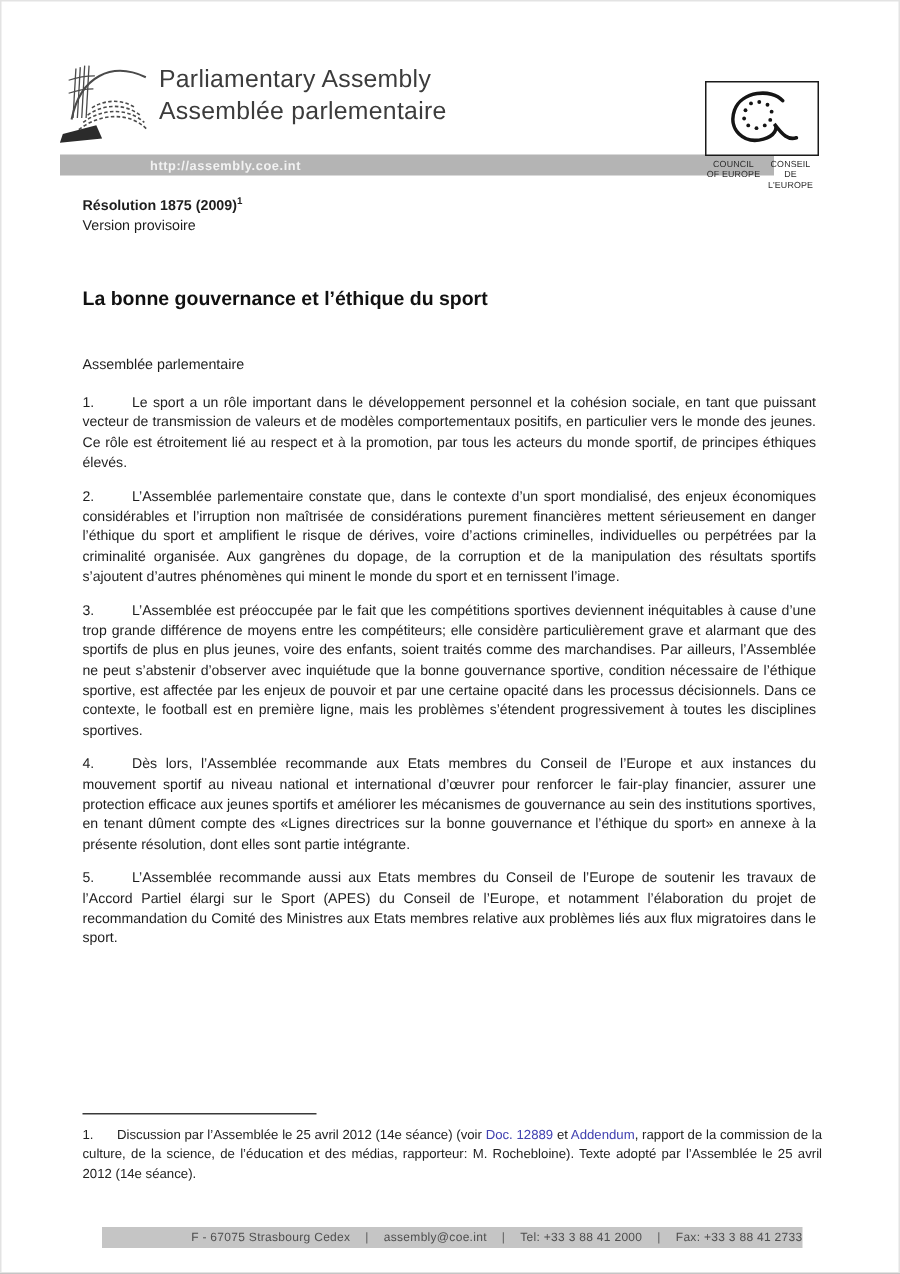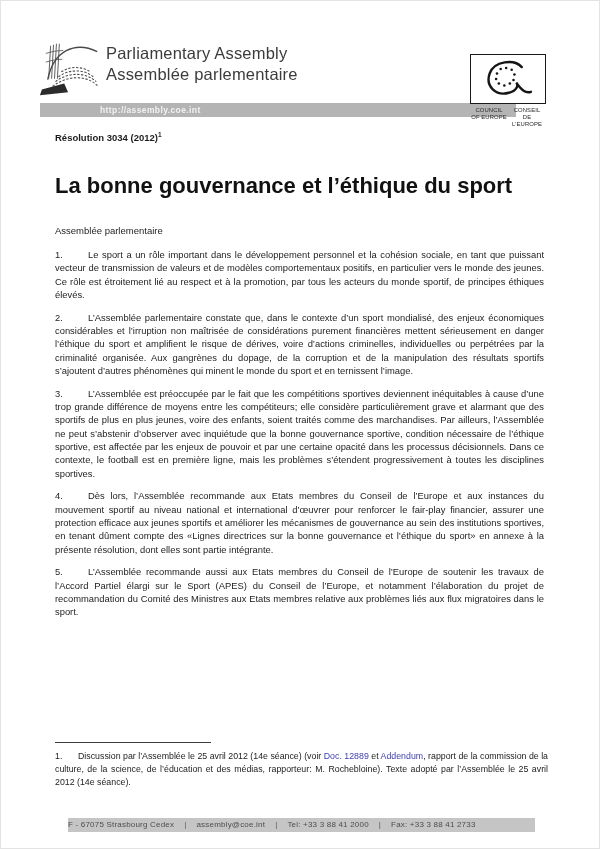--- a/index.html
+++ b/index.html
@@ -21,36 +21,36 @@
   }
   .coe-logo { position:absolute; left:470px; top:54px; width:76px; }
   .coe-box { width:76px; height:50px; border:1.3px solid #1a1a1a; background:#fff; display:flex; align-items:center; justify-content:center; }
   .coe-captions { display:flex; justify-content:space-between; margin-top:3px; font-size:5.9px; line-height:6.8px; color:#2a2a2a; text-align:center; letter-spacing:0.1px; }
   .coe-captions .col { width:50%; }
   
   .content { position:absolute; left:55px; right:56px; top:128px; }
   .res-line { font-size:9.5px; font-weight:bold; line-height:13px; }
   .res-line sup { font-size:6.5px; }
   .version  { font-size:9.5px; line-height:13px; }
-  .doc-title { font-size:22px; font-weight:bold; color:#111; margin-top:31px; line-height:21px; }
+  .doc-title { font-size:13px; font-weight:bold; color:#111; margin-top:31px; line-height:21px; }
   .subtitle { font-size:9.5px; margin-top:29px; }
   .paragraphs { margin-top:12px; }
   .para { font-size:9.4px; line-height:13.3px; text-align:justify; margin-bottom:9.5px; color:#1d1d1d; }
   .para .pnum { display:inline-block; width:33px; }
   
   .footnote-block { position:absolute; left:55px; right:52px; top:742px; }
   .fn-rule { width:156px; border-top:1px solid #3a3a3a; margin-bottom:7px; }
   .footnote { font-size:8.8px; line-height:13px; text-align:justify; color:#222; }
   .footnote .fnum { display:inline-block; width:23px; }
   .footnote a { color:var(--link,#4040b0); text-decoration:none; cursor:pointer; }
   
   .footer-bar {
     position:absolute; left:68px; top:818px; width:467px; height:14px;
     background:var(--footer_gray,#c5c5c5); color:#4d4d4d; font-size:8px; line-height:14px;
-    text-align:left; letter-spacing:0.2px;
+    text-align:right; letter-spacing:0.2px;
   }
   .footer-bar .sep { margin:0 10px; color:#5a5a5a; }
   svg .sk { stroke:#4a4a4a; fill:none; }
 </style>
 </head>
 <body>
 
 <div class="page">
 
   <div class="pace-logo">
@@ -102,22 +102,23 @@
       </div>
       <div class="col">
         <div>CONSEIL</div>
         <div>DE L'EUROPE</div>
       </div>
     </div>
   </div>
 
   <div class="content">
     <div class="res-line">
-      <span>Résolution 3034 (2012)</span><sup>1</sup>
+      <span>Résolution 1875 (2009)</span><sup>1</sup>
     </div>
+    <div class="version">Version provisoire</div>
 
     <div class="doc-title">La bonne gouvernance et l’éthique du sport</div>
 
     <div class="subtitle">Assemblée parlementaire</div>
 
     <div class="paragraphs">
       <p class="para">
         <span class="pnum">1.</span><span>Le sport a un rôle important dans le développement personnel et la cohésion sociale, en tant que puissant vecteur de transmission de valeurs et de modèles comportementaux positifs, en particulier vers le monde des jeunes. Ce rôle est étroitement lié au respect et à la promotion, par tous les acteurs du monde sportif, de principes éthiques élevés.</span>
       </p>
       <p class="para">

